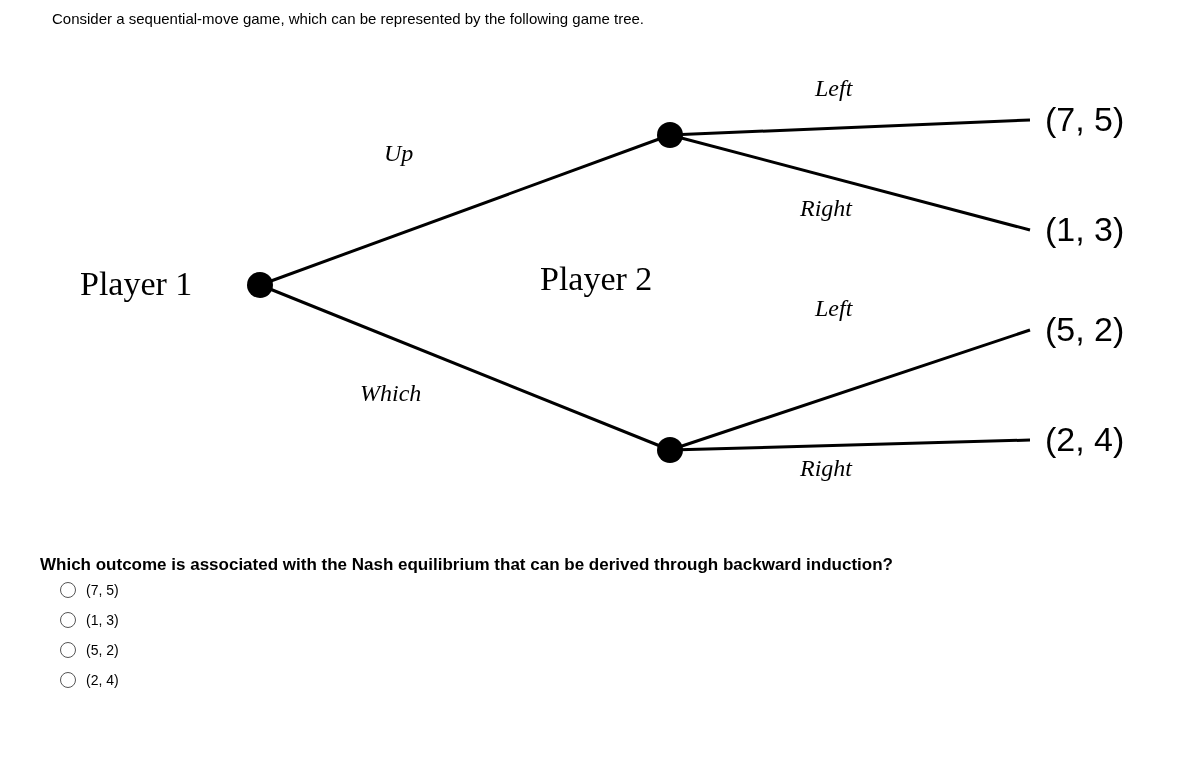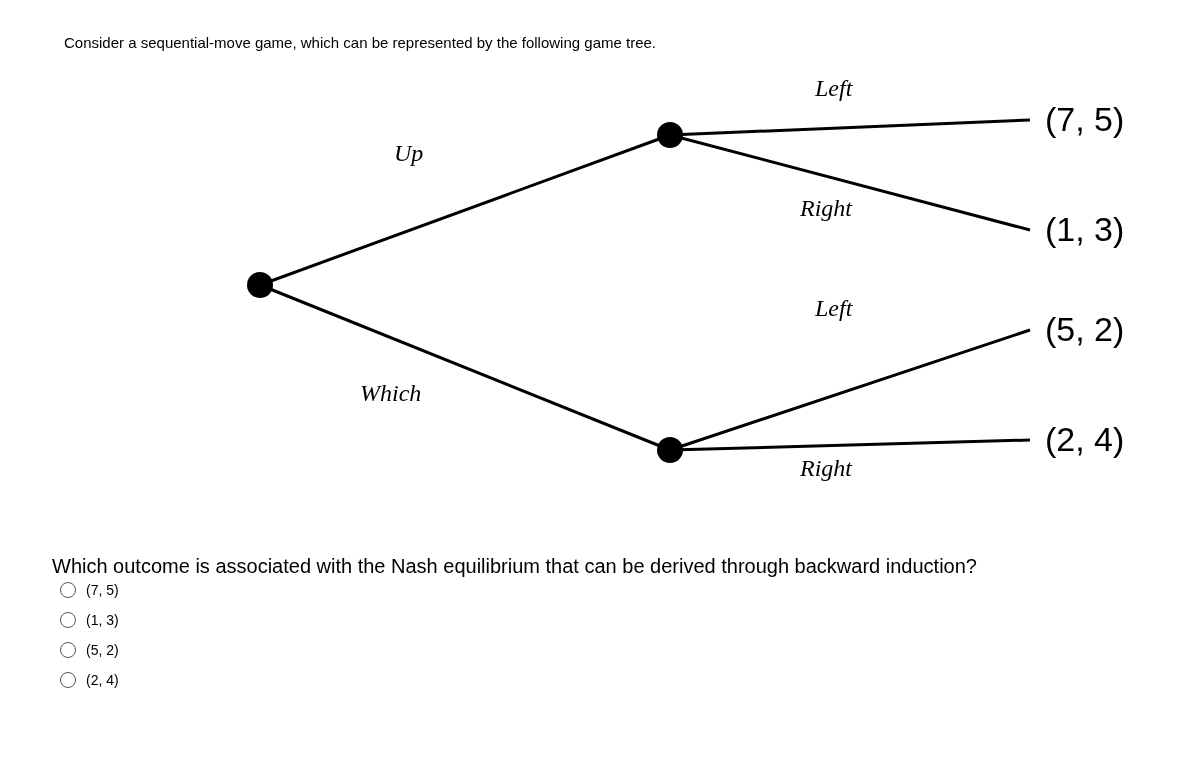--- a/index.html
+++ b/index.html
@@ -7,23 +7,22 @@
       font-family: Arial, Helvetica, sans-serif;
       background: #fff;
       width: 1200px;
       height: 760px;
       position: relative;
       color: #000;
     }
     .question-intro {
       position: absolute;
       top: 10px;
-      left: 64px;
+      left: 52px;
       font-size: 15px;
-      margin-top: 24px;
     }
     .tree-container {
       position: absolute;
       top: 60px;
       left: 60px;
       width: 1100px;
       height: 470px;
     }
     .tree-svg {
       position: absolute;
@@ -45,22 +44,23 @@
       font-style: italic;
       font-size: 24px;
     }
     .payoff-label {
       font-family: Arial, Helvetica, sans-serif;
       font-size: 34px;
     }
     .question-text {
       position: absolute;
       top: 555px;
-      left: 52px;
-      font-size: 20px;
+      left: 40px;
+      font-size: 17px;
+      font-weight: bold;
     }
     .options {
       position: absolute;
       top: 582px;
       left: 60px;
     }
     .option-row {
       display: flex;
       align-items: center;
       gap: 10px;
@@ -92,22 +92,24 @@
     <line x1="610" y1="75" x2="970" y2="170" stroke="#000" stroke-width="3"></line>
 
     <line x1="610" y1="390" x2="970" y2="270" stroke="#000" stroke-width="3"></line>
     <line x1="610" y1="390" x2="970" y2="380" stroke="#000" stroke-width="3"></line>
 
     <circle cx="200" cy="225" r="13" fill="#000"></circle>
     <circle cx="610" cy="75" r="13" fill="#000"></circle>
     <circle cx="610" cy="390" r="13" fill="#000"></circle>
   </svg>
 
+  <div class="label player-label" style="left:20px; top:205px;">Player 1</div>
+  <div class="label player-label" style="left:480px; top:200px;">Player 2</div>
 
-  <div class="label move-label" style="left:334px; top:80px;">Up</div>
+  <div class="label move-label" style="left:324px; top:80px;">Up</div>
   <div class="label move-label" style="left:300px; top:320px;">Which</div>
 
   <div class="label move-label" style="left:755px; top:15px;">Left</div>
   <div class="label move-label" style="left:740px; top:135px;">Right</div>
 
   <div class="label move-label" style="left:755px; top:235px;">Left</div>
   <div class="label move-label" style="left:740px; top:395px;">Right</div>
 
   <div class="label payoff-label" style="left:985px; top:40px;">(7, 5)</div>
   <div class="label payoff-label" style="left:985px; top:150px;">(1, 3)</div>

